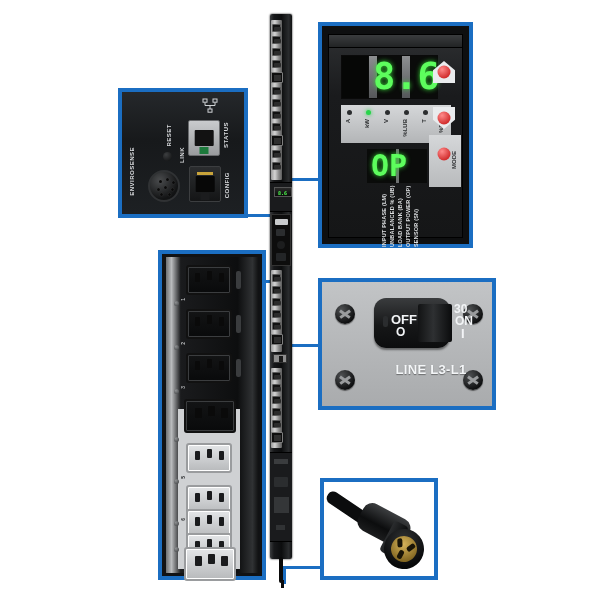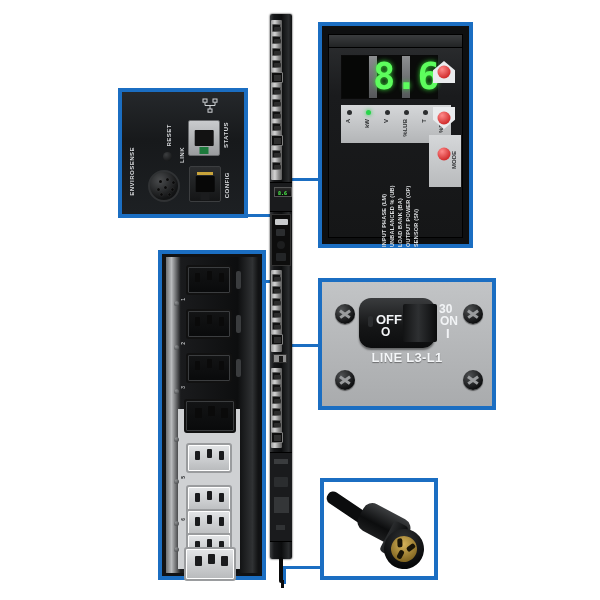--- a/index.html
+++ b/index.html
@@ -110,21 +110,21 @@
   .osil{position:absolute;left:12px;right:18px;background:#cfd1d3;}
 
   
   #breaker-callout{left:318px;top:278px;width:178px;height:132px;background:#b4b6b8;border-color:#1b6ec2;}
   .bplate{position:absolute;inset:0;background:linear-gradient(180deg,#c2c4c6,#a9abad);}
   .screw{position:absolute;width:20px;height:20px;border-radius:50%;
       background:radial-gradient(circle at 33% 28%,#4e5052,#0e0f10 72%);box-shadow:0 1px 1px rgba(0,0,0,.5);}
   .screw:before,.screw:after{content:"";position:absolute;left:50%;top:50%;width:12px;height:2.5px;
       background:#9a9c9e;transform:translate(-50%,-50%) rotate(35deg);}
   .screw:after{transform:translate(-50%,-50%) rotate(-35deg);}
-  .brkbody{position:absolute;left:37px;top:16px;width:76px;height:50px;
+  .brkbody{position:absolute;left:52px;top:16px;width:76px;height:50px;
       background:linear-gradient(180deg,#3a3c3e,#161718 55%,#0c0d0e);border-radius:12px;box-shadow:0 2px 2px rgba(0,0,0,.45);}
   .brkrock{position:absolute;left:44px;top:6px;width:34px;height:38px;
       background:linear-gradient(90deg,#121314,#2e3032 45%,#0a0b0c);border-radius:2px;}
   .brkled{position:absolute;left:9px;top:18px;width:5px;height:11px;background:#2a2c2e;border-radius:2px;}
   .brk-off{position:absolute;left:17px;top:14px;color:#f2f4f6;font-size:13px;font-weight:bold;}
   .brk-o{position:absolute;left:22px;top:27px;color:#f2f4f6;font-size:12px;font-weight:bold;}
   .brk-20{position:absolute;left:80px;top:4px;color:#f2f4f6;font-size:12px;font-weight:bold;}
   .brk-on{position:absolute;left:81px;top:16px;color:#f2f4f6;font-size:12px;font-weight:bold;}
   .brk-i{position:absolute;left:87px;top:28px;color:#f2f4f6;font-size:13px;font-weight:bold;}
   .blabel{position:absolute;width:100%;text-align:center;color:#f4f6f8;font-size:13px;
@@ -289,20 +289,24 @@
         <div class="dot" style="left:82px;"></div>
         <div class="dot" style="left:99px;"></div>
         <div class="lb" style="left:4px;">A</div>
         <div class="lb" style="left:23px;">kW</div>
         <div class="lb" style="left:42px;">V</div>
         <div class="lb" style="left:61px;">%LUB</div>
         <div class="lb" style="left:80px;">T</div>
         <div class="lb" style="left:97px;">%RH</div>
       </div>
 
+      <div class="seg2">
+        <div class="sp"></div>
+        <div class="d" style="left:4px;">OP</div>
+      </div>
 
       <div class="modepad">
         <div class="modetxt" style="left:22px;top:16px;">MODE</div>
       </div>
 
       <div class="btn-r btn-up" style="left:104px;top:26px;">
         <div class="cap"></div>
       </div>
       <div class="btn-r btn-dn" style="left:104px;top:72px;">
         <div class="cap"></div>
@@ -407,21 +411,21 @@
       <div class="brkbody">
         <div class="brkled"></div>
         <div class="brk-off">OFF</div>
         <div class="brk-o">O</div>
         <div class="brkrock"></div>
         <div class="brk-20">30</div>
         <div class="brk-on">ON</div>
         <div class="brk-i">I</div>
       </div>
 
-      <div class="blabel" style="top:68px;">LINE L3-L1</div>
+      <div class="blabel" style="top:80px;margin-left:24px;">LINE L3-L1</div>
     </div>
   </div>
 
   <div class="callout" id="plug-callout">
     <div style="position:absolute;inset:0;overflow:hidden;background:#fff;">
       <div class="cordwire"></div>
       <div class="plugbarrel"></div>
       <div class="plugring"></div>
       <div class="plugface">
         <div class="brass">

